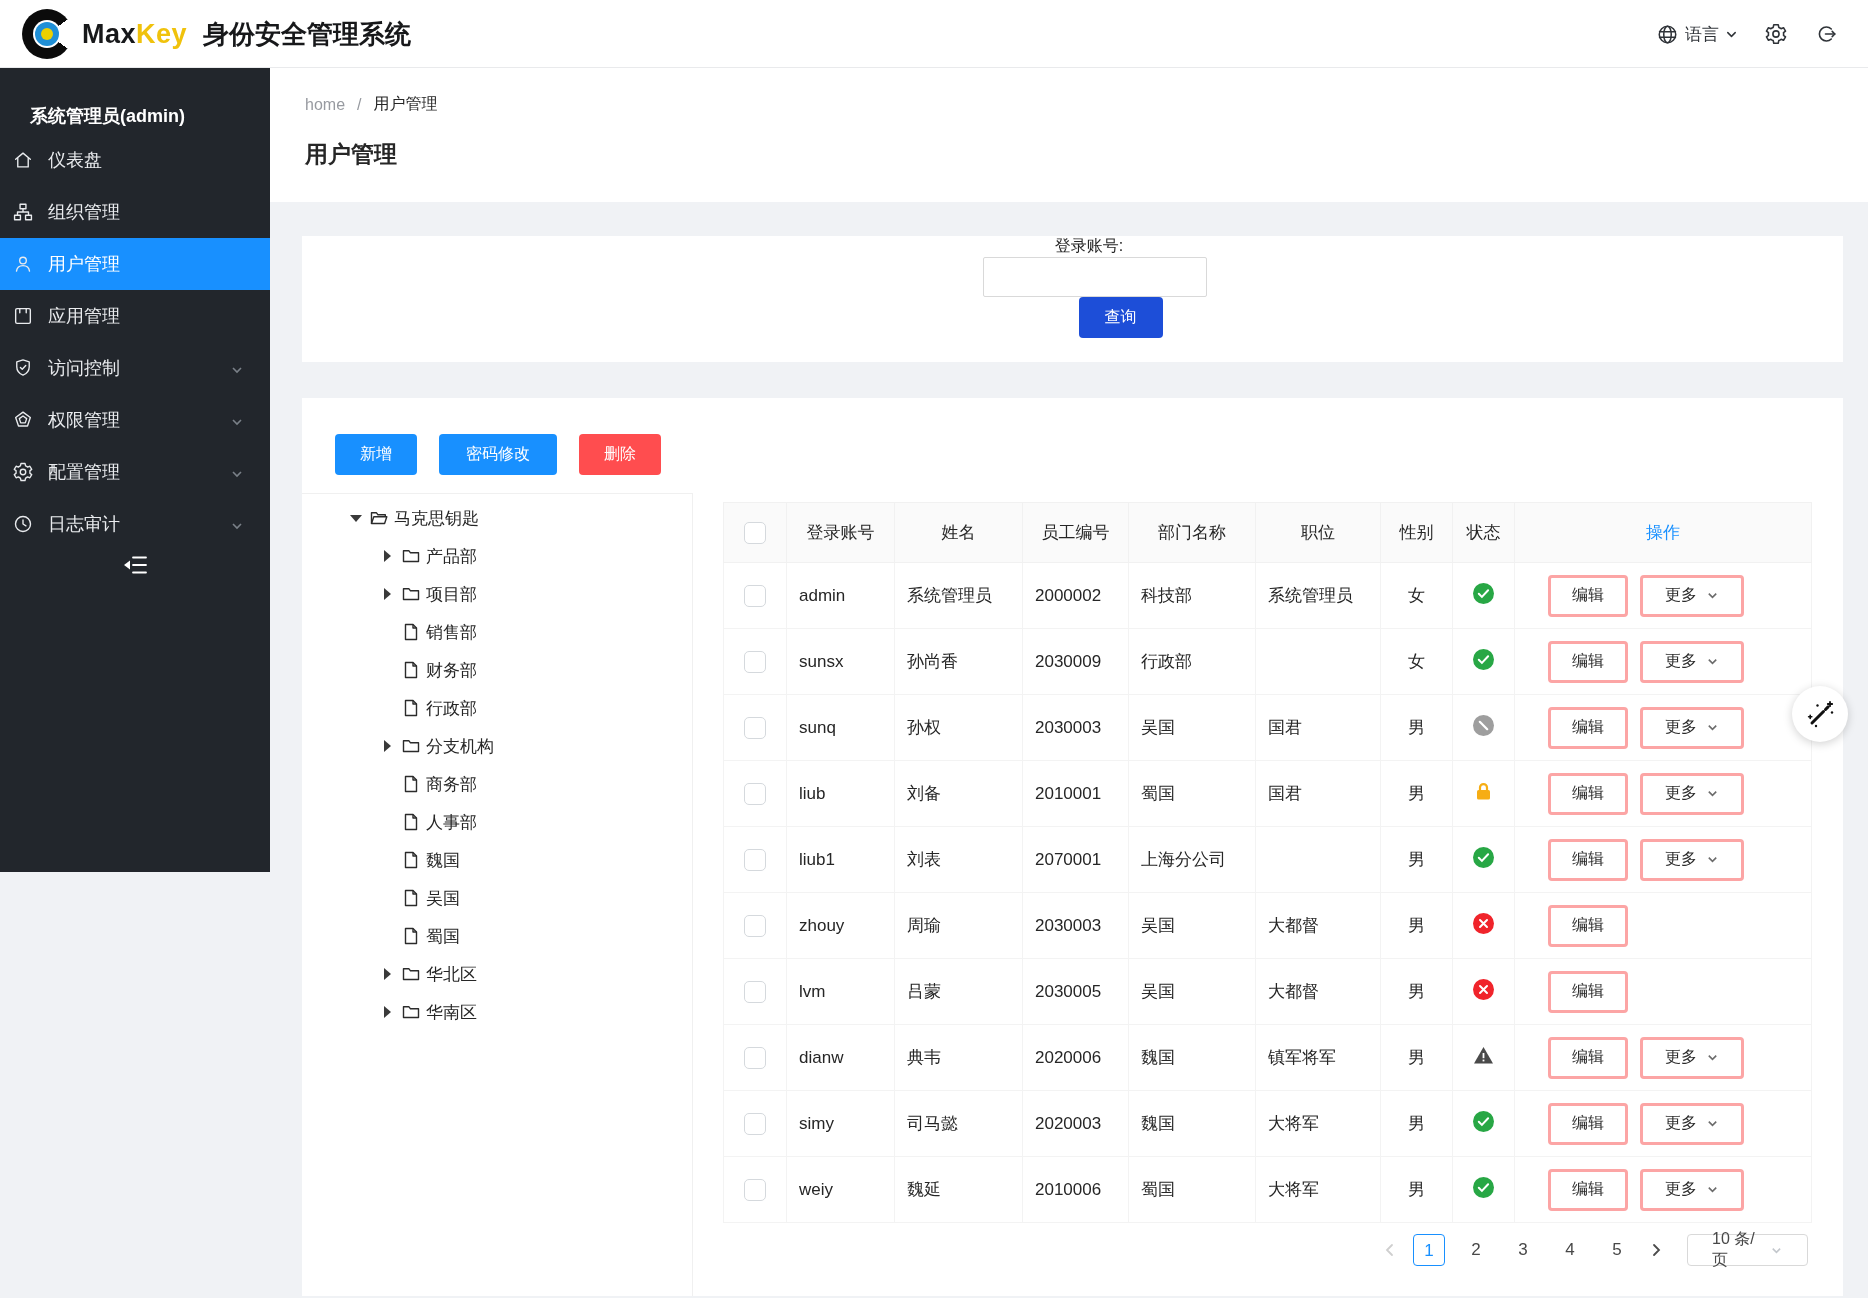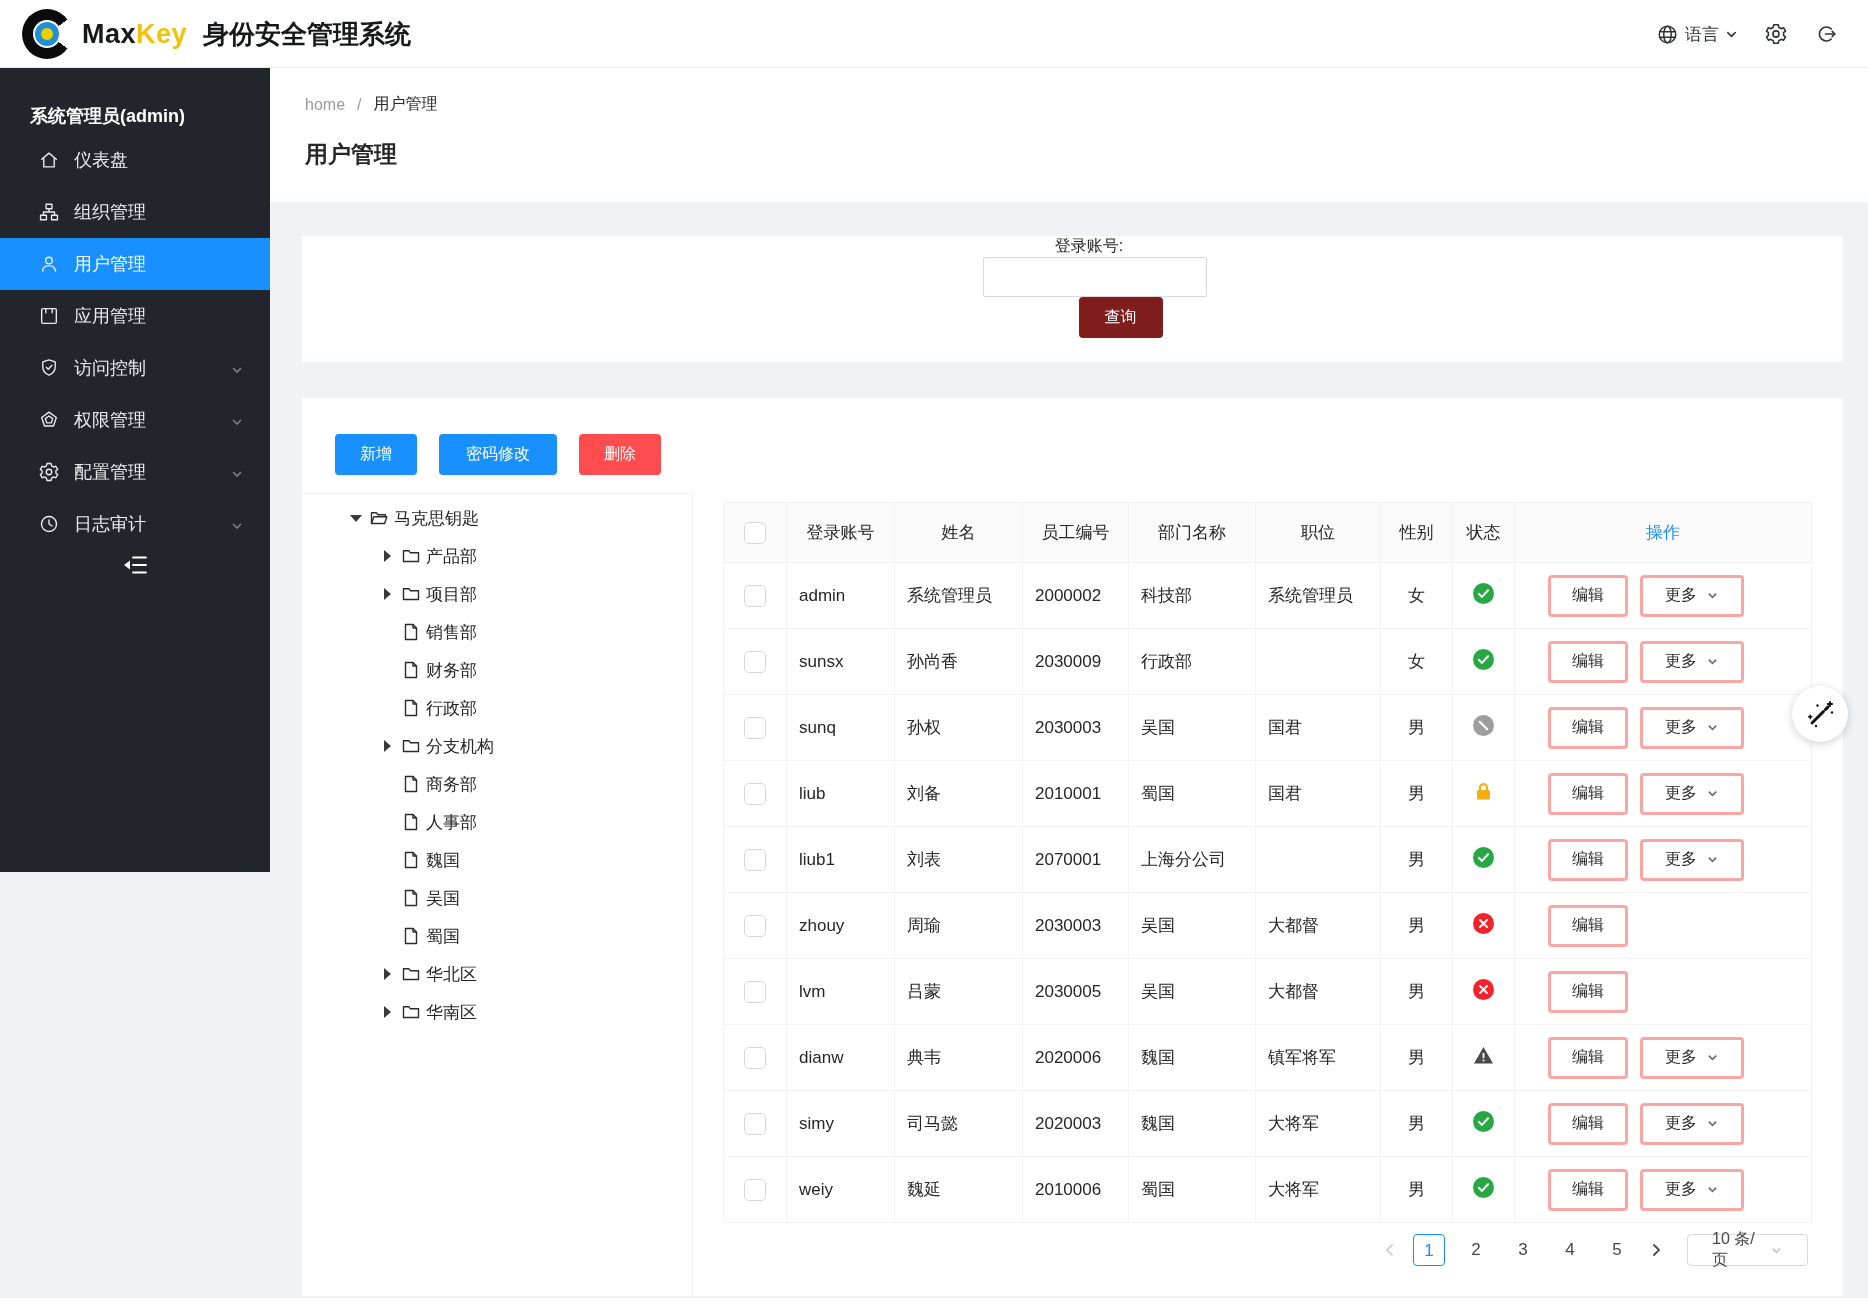--- a/index.html
+++ b/index.html
@@ -19,42 +19,42 @@
   .brand-max { color:#17181a; } .brand-key { color:#f0c20c; }
   .brand-title { font-size:26px; font-weight:bold; color:#17181a; margin-left:6px; }
   .top-actions { position:absolute; right:30px; top:0; height:68px; display:flex; align-items:center; gap:26px; }
   .lang { display:flex; align-items:center; gap:6px; font-size:17px; color:#2f3338; cursor:pointer; }
   .top-icon { width:24px; height:24px; cursor:pointer; }
   svg.stroke { fill:none; stroke:#2f3338; stroke-width:1.6; stroke-linecap:round; stroke-linejoin:round; }
 
   
   .sidebar { position:absolute; left:0; top:68px; width:270px; height:804px; background:#22262c; z-index:4; }
   .side-user { padding:36px 0 0 30px; height:66px; color:#fff; font-weight:bold; font-size:18px; }
-  .side-item { height:52px; display:flex; align-items:center; padding-left:38px; color:#e9ebee; font-size:18px; position:relative; cursor:pointer; }
+  .side-item { height:52px; display:flex; align-items:center; padding-left:12px; color:#e9ebee; font-size:18px; position:relative; cursor:pointer; }
   .side-item.active { background:#1890ff; color:#fff; }
   .side-item .micon { width:22px; height:22px; margin-right:14px; flex:none; }
   .side-item .micon svg { fill:none; stroke:#e9ebee; stroke-width:1.5; stroke-linecap:round; stroke-linejoin:round; width:22px; height:22px; }
   .side-item .chev { position:absolute; right:26px; width:14px; height:14px; }
   .side-item .chev svg { fill:none; stroke:#7a8088; stroke-width:1.6; width:14px; height:14px; }
   .collapse-btn { position:absolute; left:121px; top:483px; width:28px; height:28px; cursor:pointer; }
   .collapse-btn svg { width:28px; height:28px; stroke:#fff; stroke-width:1.8; stroke-linecap:round; fill:none; }
 
   
   .page-head { position:absolute; left:270px; top:68px; width:1598px; height:134px; background:#fff; padding:26px 0 0 35px; }
   .breadcrumb { font-size:16px; display:flex; gap:12px; align-items:center; }
   .bc-home,.bc-sep { color:#979aa0; } .bc-cur { color:#262626; }
   .page-title { margin-top:24px; font-size:23px; font-weight:600; color:#262626; }
 
   
   .card { position:absolute; background:#fff;flex-direction:column; }
   .search-card { left:302px; top:236px; width:1541px; height:126px; display:flex; align-items:center; padding-left:33px; }
   .search-label { font-size:16px; color:#262626; }
   .search-input { width:224px; height:40px; margin-left:12px; border:1px solid #d9d9d9; border-radius:2px; font-size:16px; padding:0 10px; outline:none; }
   .btn { border:none; border-radius:4px; font-size:16px; color:#fff; cursor:pointer; font-family:inherit; }
-  .btn-query { width:84px; height:41px; background:#7f1d1d; margin-left:63px; }
+  .btn-query { width:84px; height:41px; background:#1d4ed8; margin-left:63px; }
 
   .main-card { left:302px; top:398px; width:1541px; height:898px; }
   .toolbar { position:absolute; left:33px; top:36px; display:flex; gap:22px; }
   .btn-add { width:82px; height:41px; background:#1890ff; }
   .btn-pwd { width:118px; height:41px; background:#1890ff; }
   .btn-del { width:82px; height:41px; background:#ff4d4f; }
 
   
   .tree-panel { position:absolute; left:0; top:95px; width:390px; bottom:0; border-top:1px solid #f0f0f0; padding-top:5px; }
   .divider-v { position:absolute; left:390px; top:95px; bottom:0; width:1px; background:#f0f0f0; }

